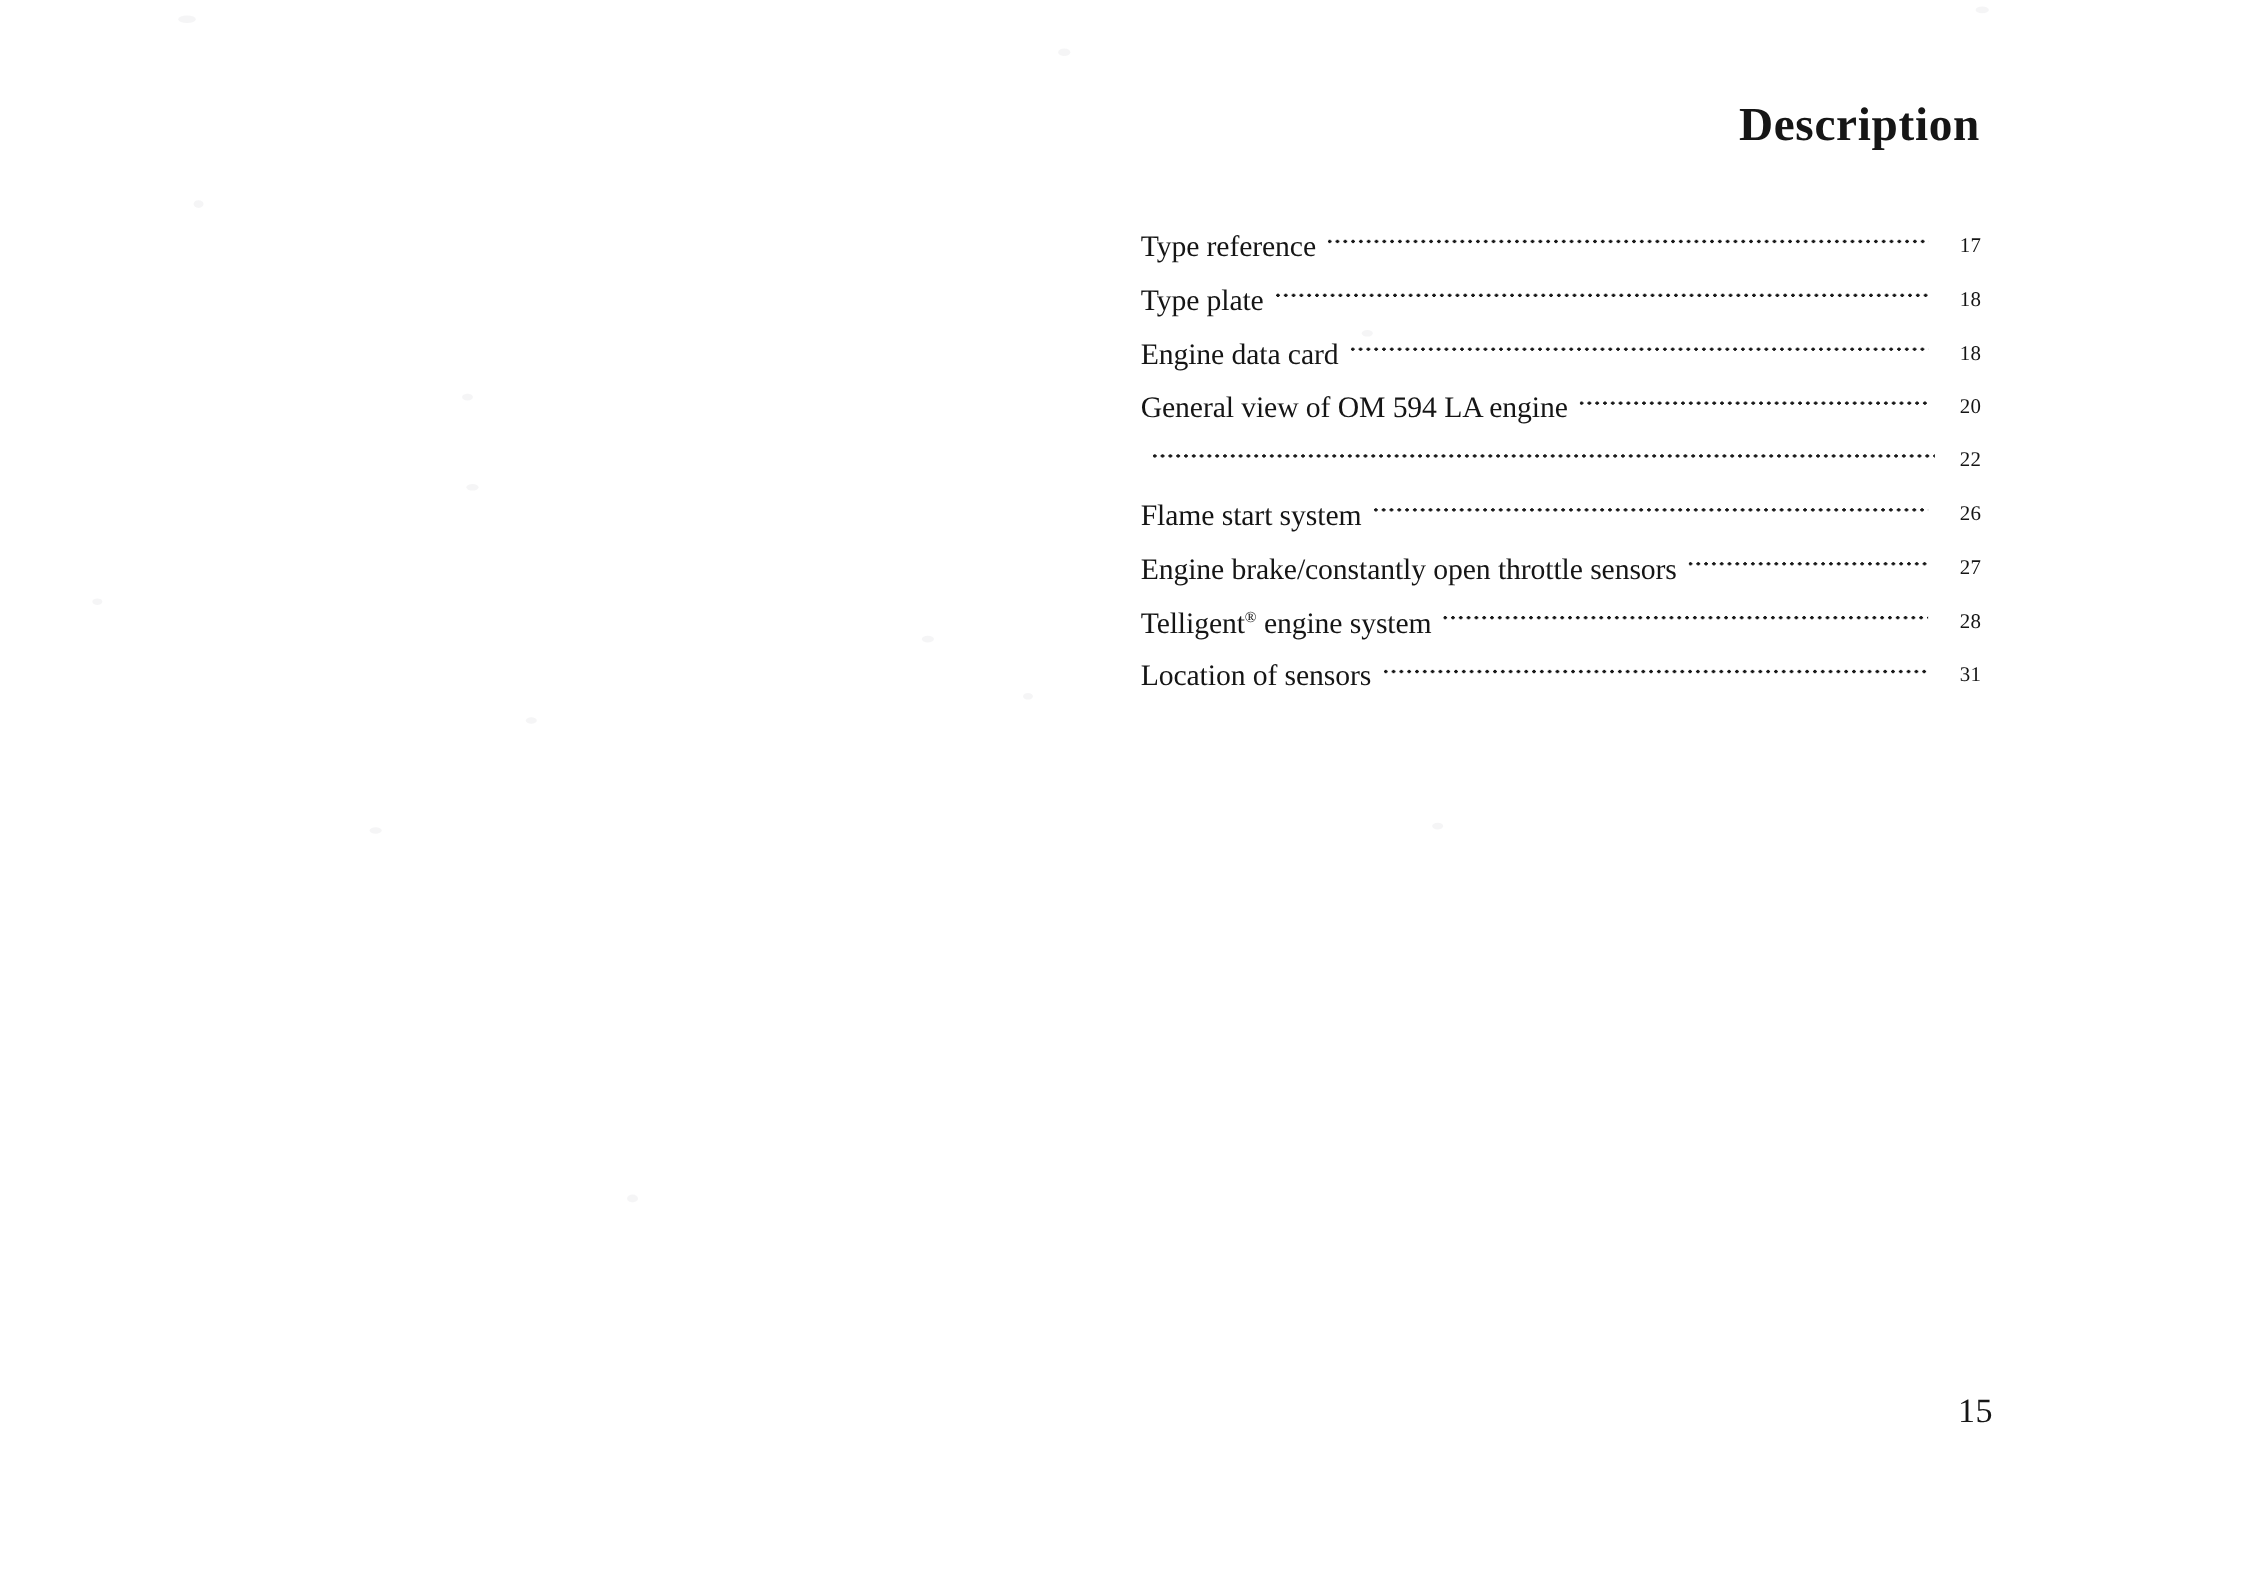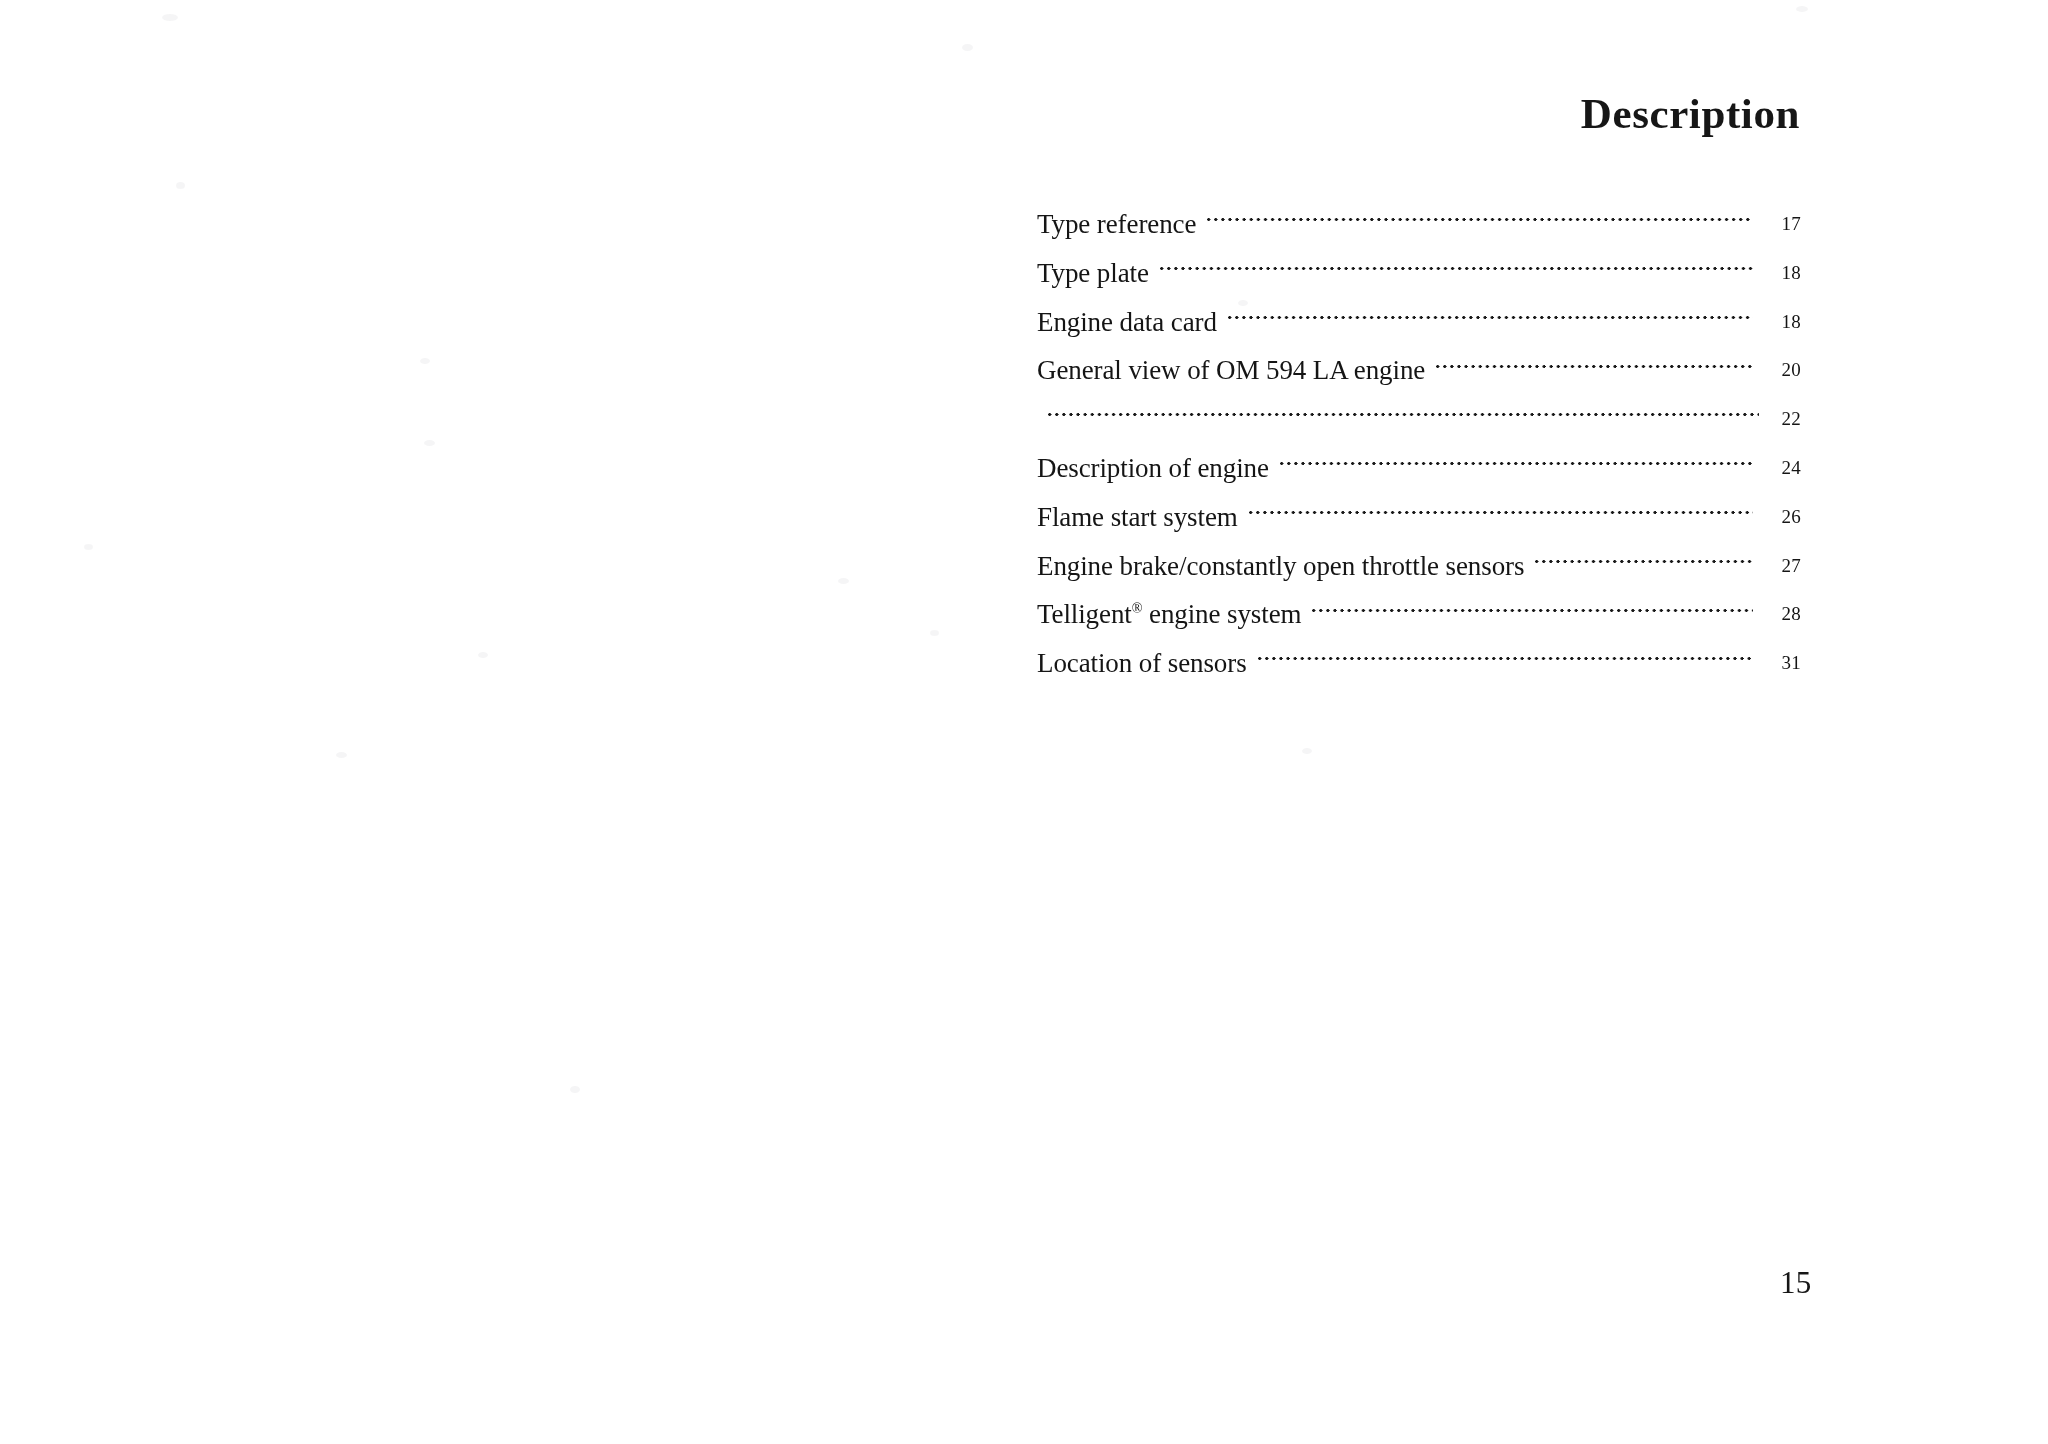--- a/index.html
+++ b/index.html
@@ -169,26 +169,20 @@
         <span class="toc-gap"></span>
         <span class="toc-leader"></span>
         <span class="toc-page">20</span>
       </div>
       <div class="toc-entry tight">
         <span class="toc-gap"></span>
         <span class="toc-leader"></span>
         <span class="toc-page">22</span>
       </div>
       <div class="toc-entry">
-        <span class="toc-label">Description of engine</span>
-        <span class="toc-gap"></span>
-        <span class="toc-leader"></span>
-        <span class="toc-page">24</span>
-      </div>
-      <div class="toc-entry">
         <span class="toc-label">Flame start system</span>
         <span class="toc-gap"></span>
         <span class="toc-leader"></span>
         <span class="toc-page">26</span>
       </div>
       <div class="toc-entry">
         <span class="toc-label">Engine brake/constantly open throttle sensors</span>
         <span class="toc-gap"></span>
         <span class="toc-leader"></span>
         <span class="toc-page">27</span>

